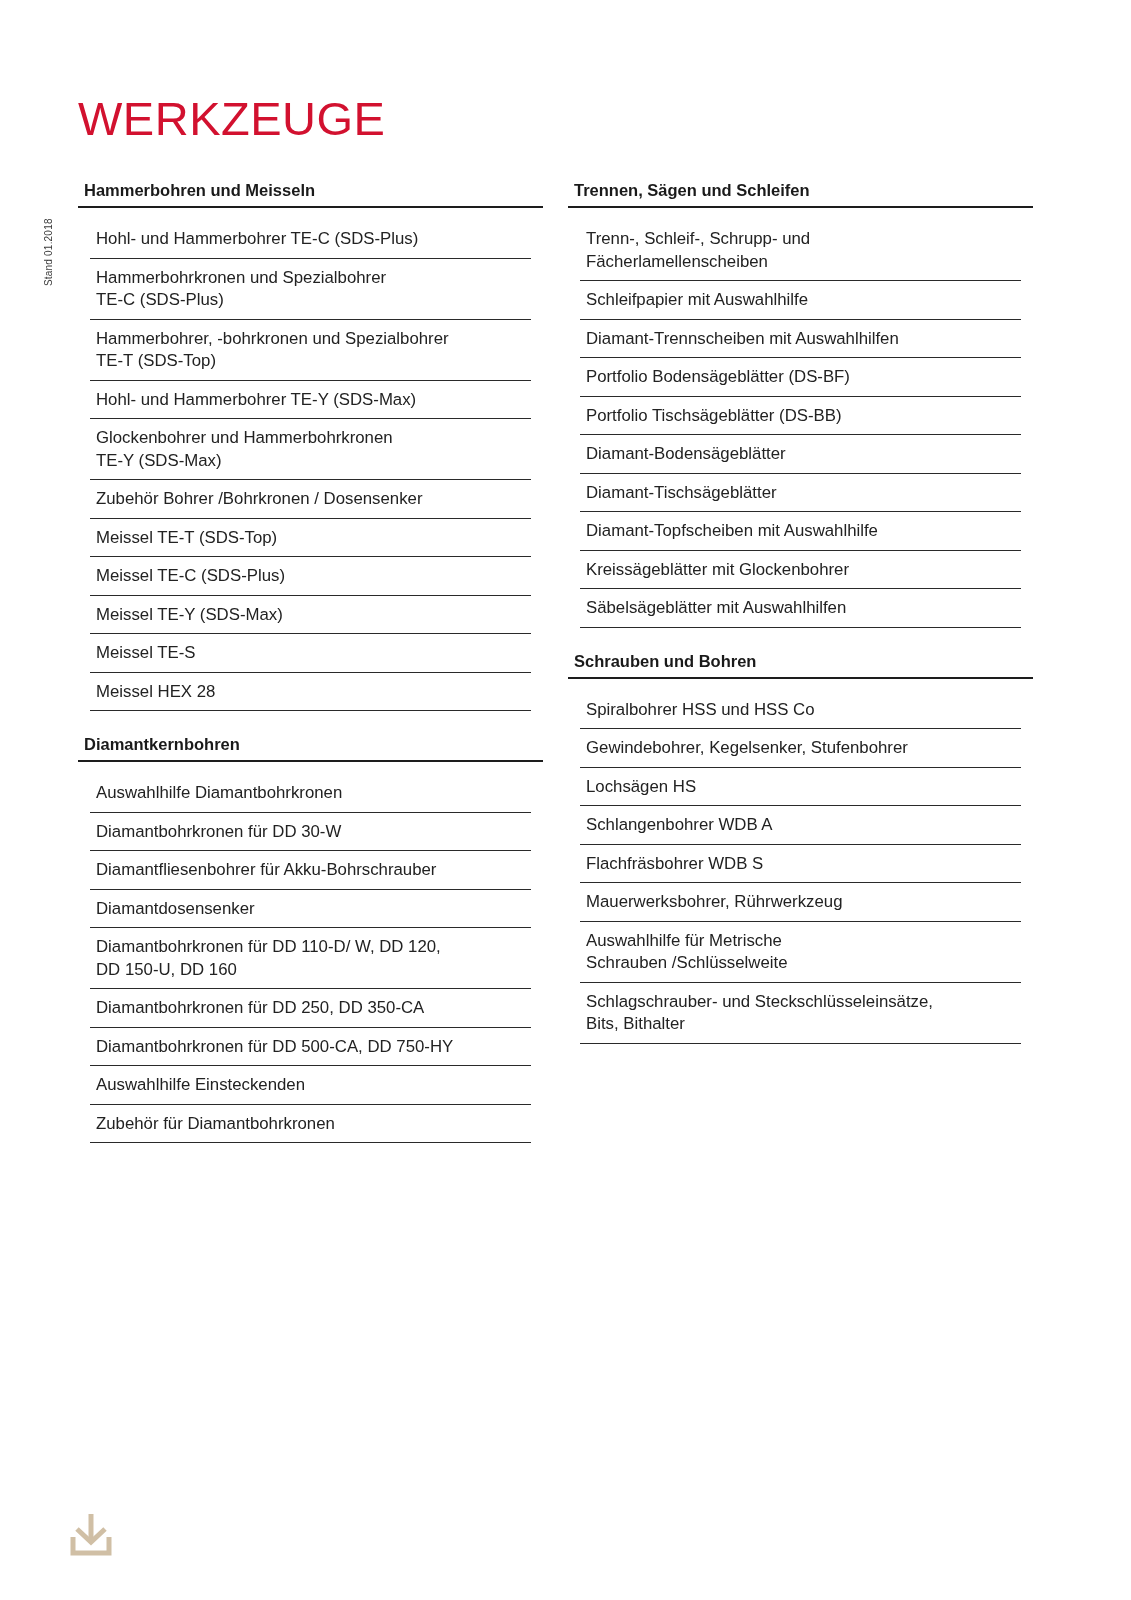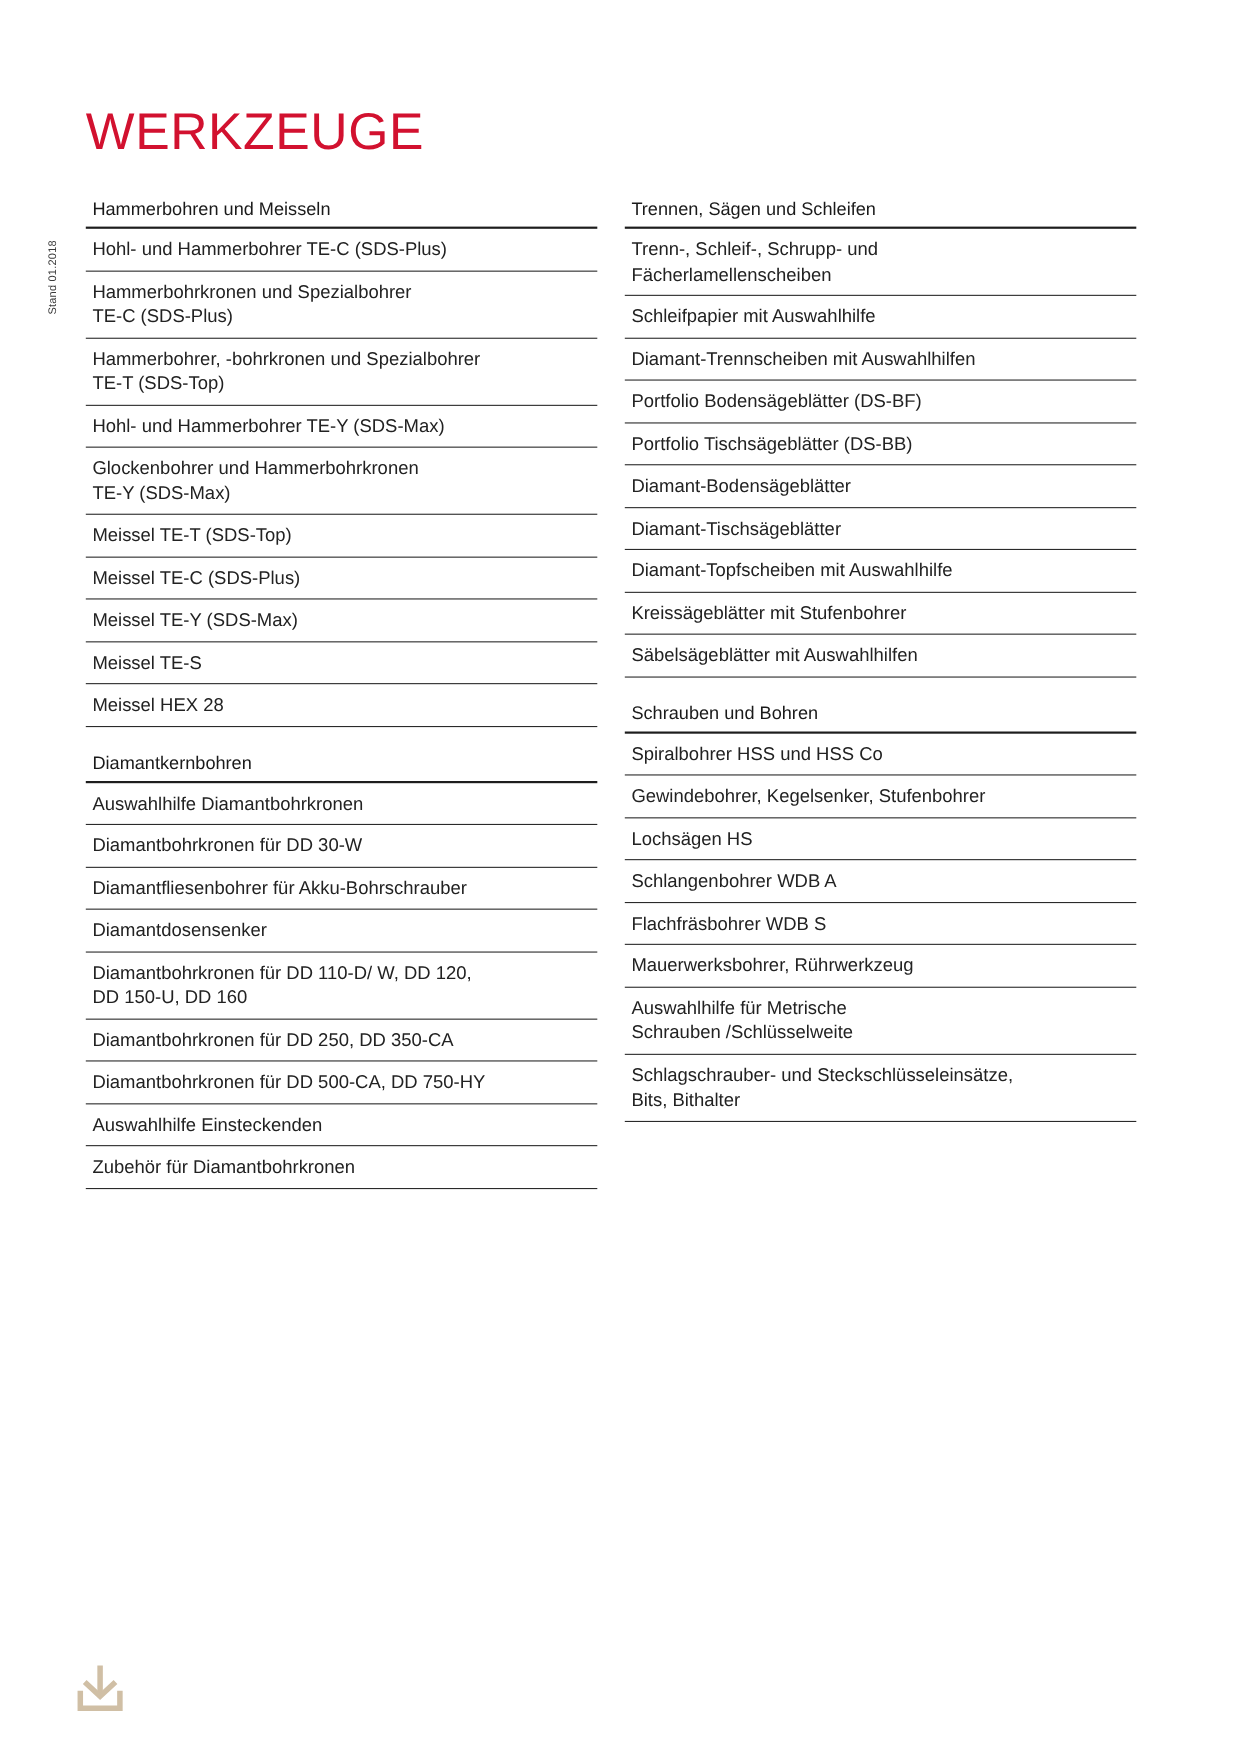--- a/index.html
+++ b/index.html
@@ -67,31 +67,31 @@
 
   
   .section {
     width: 100%;
   }
   .section + .section {
     margin-top: 23px;
   }
   .section-heading {
     font-size: 16.5px;
-    font-weight: normal;
+    font-weight: bold;
     line-height: 1.28;
     color: #1a1a1a;
     padding: 0 0 5px 6px;
     border-bottom: 2.2px solid #1d1d1d;
   }
 
   
   .item-list {
     list-style: none;
-    margin: 0;
+    margin: 12px;
     padding: 0;
   }
   .item {
     font-size: 16.8px;
     line-height: 1.34;
     color: #222222;
     padding: 8px 4px 7px 6px;
     border-bottom: 1.1px solid #2a2a2a;
     box-sizing: border-box;
   }
@@ -135,20 +135,23 @@
               <span class="line">TE-T (SDS-Top)</span>
             </li>
             <li class="item">
               <span class="line">Hohl- und Hammerbohrer TE-Y (SDS-Max)</span>
             </li>
             <li class="item">
               <span class="line">Glockenbohrer und Hammerbohrkronen</span>
               <span class="line">TE-Y (SDS-Max)</span>
             </li>
             <li class="item">
+              <span class="line">Zubehör Bohrer /Bohrkronen / Dosensenker</span>
+            </li>
+            <li class="item">
               <span class="line">Meissel TE-T (SDS-Top)</span>
             </li>
             <li class="item">
               <span class="line">Meissel TE-C (SDS-Plus)</span>
             </li>
             <li class="item">
               <span class="line">Meissel TE-Y (SDS-Max)</span>
             </li>
             <li class="item">
               <span class="line">Meissel TE-S</span>
@@ -215,21 +218,21 @@
             <li class="item">
               <span class="line">Diamant-Bodensägeblätter</span>
             </li>
             <li class="item">
               <span class="line">Diamant-Tischsägeblätter</span>
             </li>
             <li class="item">
               <span class="line">Diamant-Topfscheiben mit Auswahlhilfe</span>
             </li>
             <li class="item">
-              <span class="line">Kreissägeblätter mit Stufenbohrer</span>
+              <span class="line">Kreissägeblätter mit Glockenbohrer</span>
             </li>
             <li class="item">
               <span class="line">Säbelsägeblätter mit Auswahlhilfen</span>
             </li>
           </ul>
         </section>
         <section class="section">
           <div class="section-heading">Schrauben und Bohren</div>
           <ul class="item-list">
             <li class="item">

